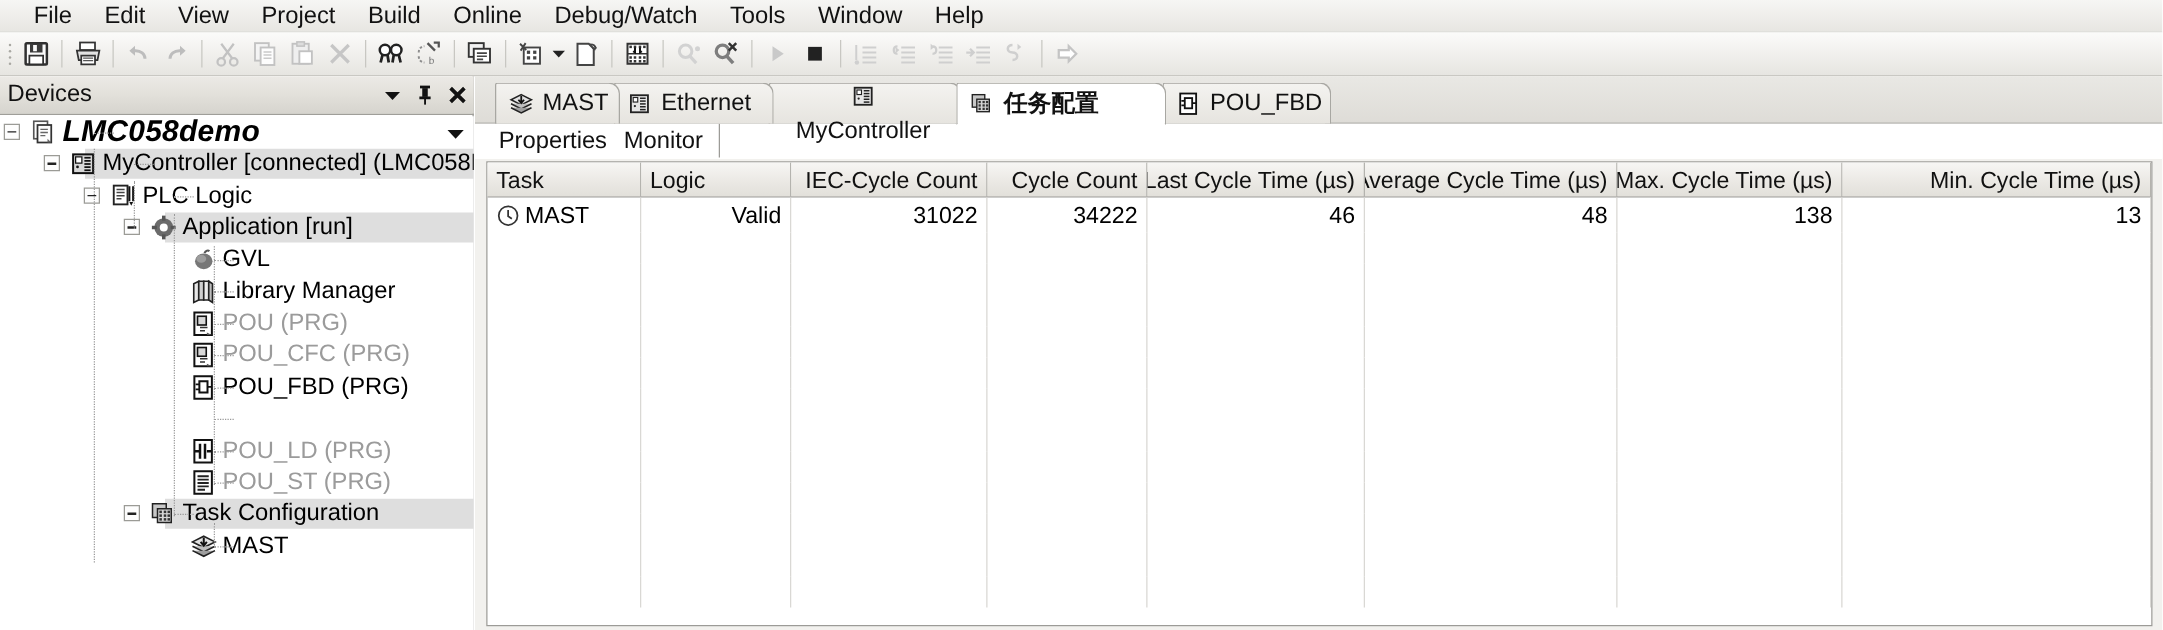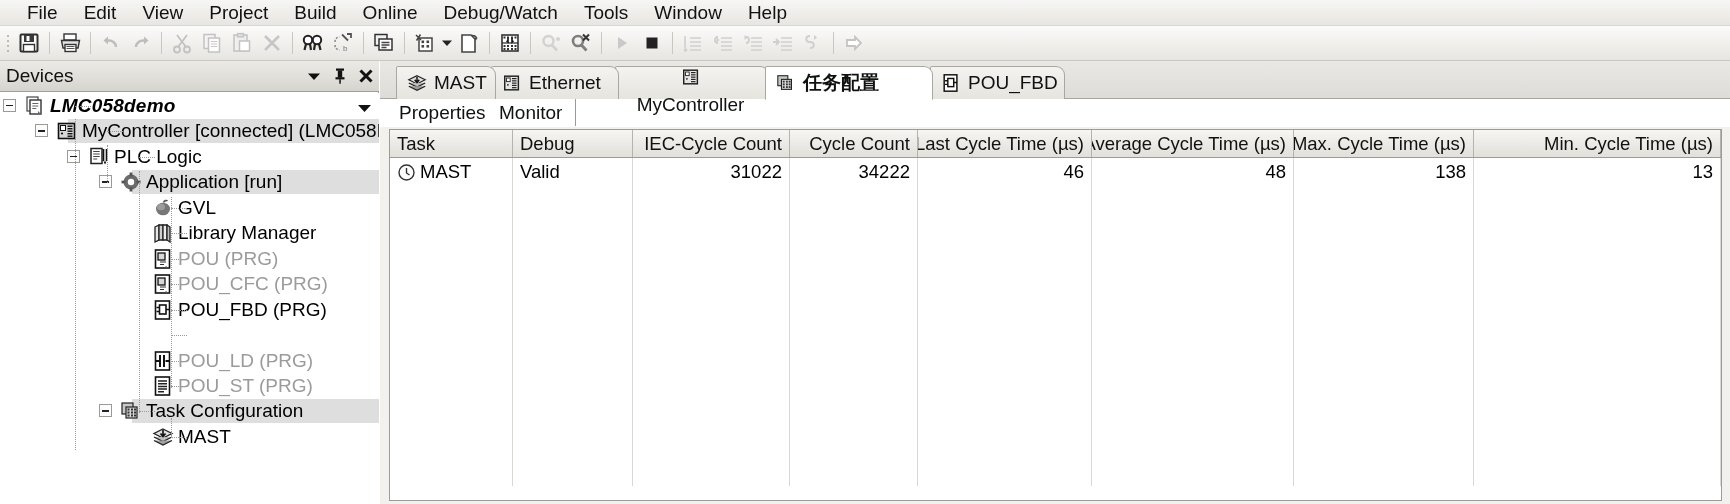--- a/index.html
+++ b/index.html
@@ -436,21 +436,21 @@
     <div class="trow" style="position: absolute; left: 0px; top: 0px; width: 379px;">
           <span class="toggle" style="left: 3px; top: 6px;"></span>
           <span class="ticon" style="left: 24px; top: 2px;">
             <svg width="22" height="22" viewBox="0 0 22 22">
               <rect x="3" y="2" width="11" height="14" fill="#fdfdfd" stroke="#555" stroke-width="1.3"></rect>
               <rect x="6" y="5" width="11" height="14" fill="#fdfdfd" stroke="#333" stroke-width="1.4"></rect>
               <path d="M8.3 8.5h6M8.3 11h6M8.3 13.5h4" stroke="#666" stroke-width="1.1"></path>
               <path d="M14 16l3 3h-3z" fill="#666"></path>
             </svg>
           </span>
-          <span class="tlabel ital" style="left: 50px; top: 1px; font-size: 19px; line-height: 23px;">LMC058demo</span>
+          <span class="tlabel ital" style="left: 50px; top: 1px; font-size: 24px; line-height: 23px;">LMC058demo</span>
         </div>
         <div class="trow" style="position: absolute; left: 0px; top: 25.45px; width: 379px;">
           <div class="sel-fill" style="left: 68px; right: 0px; background: rgb(222, 222, 222);"></div>
           <span class="toggle" style="left: 35px; top: 6px;"></span>
           <span class="ticon" style="left: 56px; top: 2px;">
             <svg width="22" height="22" viewBox="0 0 22 22">
               <rect x="2.5" y="3.5" width="16" height="15" fill="#d8d8d8" stroke="#111" stroke-width="1.6"></rect>
               <rect x="4.5" y="5.5" width="5" height="5" fill="#fff" stroke="#111" stroke-width="1"></rect>
               <circle cx="6" cy="13.5" r="1.1" fill="#111"></circle>
               <g fill="#111">
@@ -711,21 +711,21 @@
           <span>Monitor</span>
         </div>
       </div>
 
     <div id="grid">
       <div id="grid-head">
           <div class="hcell" style="width: 123px;">
             <span>Task</span>
           </div>
           <div class="hcell" style="width: 120px;">
-            <span>Debug</span>
+            <span>Logic</span>
           </div>
           <div class="hcell right" style="width: 157px;">
             <span>IEC-Cycle Count</span>
           </div>
           <div class="hcell right" style="width: 128px;">
             <span>Cycle Count</span>
           </div>
           <div class="hcell right" style="width: 174px;">
             <span>Last Cycle Time (µs)</span>
           </div>
@@ -743,21 +743,21 @@
           <div class="grow">
             <div class="gcell" style="width: 123px;">
               <span class="clockico">
                 <svg width="19" height="19" viewBox="0 0 19 19">
                   <circle cx="9.5" cy="9.5" r="7.5" fill="#fff" stroke="#333" stroke-width="1.4"></circle>
                   <path d="M9.5 5v5l3 2" stroke="#333" stroke-width="1.4" fill="none"></path>
                 </svg>
               </span>
               <span>MAST</span>
             </div>
-            <div class="gcell" style="width: 120px;">
+            <div class="gcell" style="width: 120px; justify-content: flex-end;">
               <span>Valid</span>
             </div>
             <div class="gcell right" style="width: 157px;">
               <span>31022</span>
             </div>
             <div class="gcell right" style="width: 128px;">
               <span>34222</span>
             </div>
             <div class="gcell right" style="width: 174px;">
               <span>46</span>

